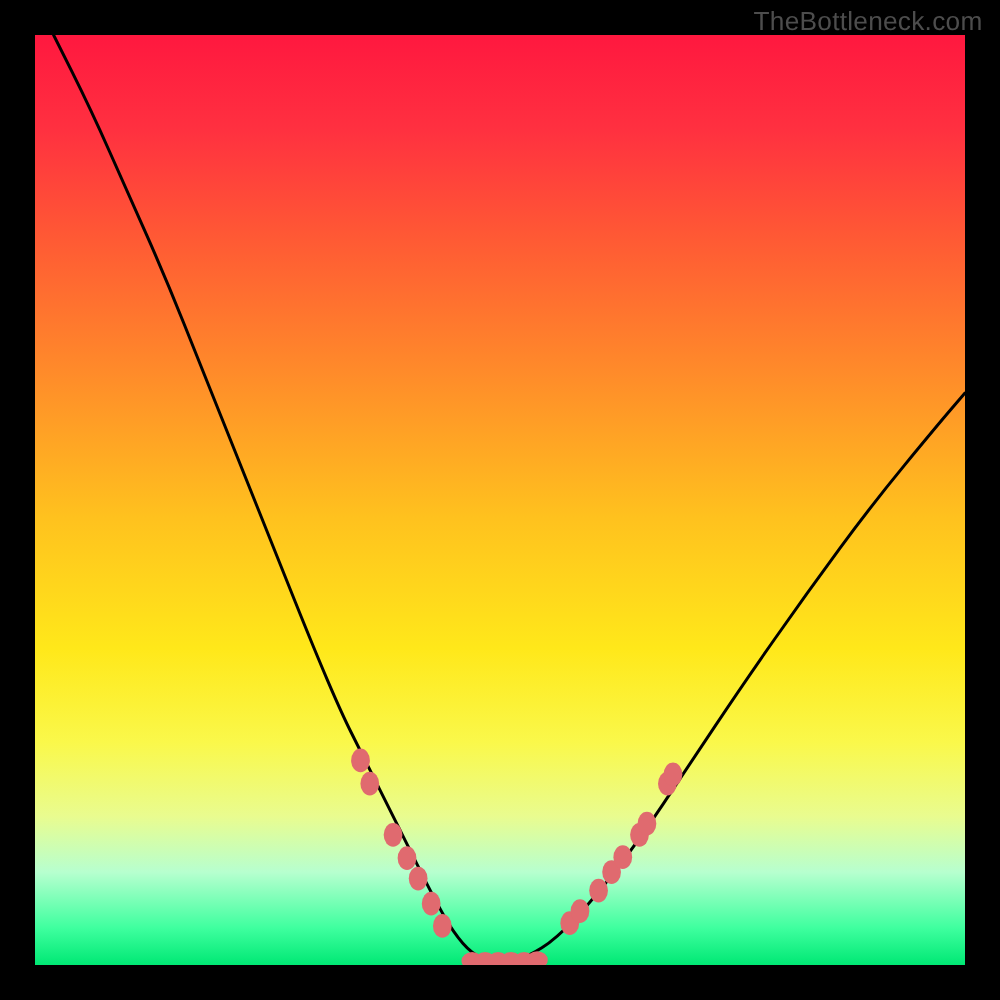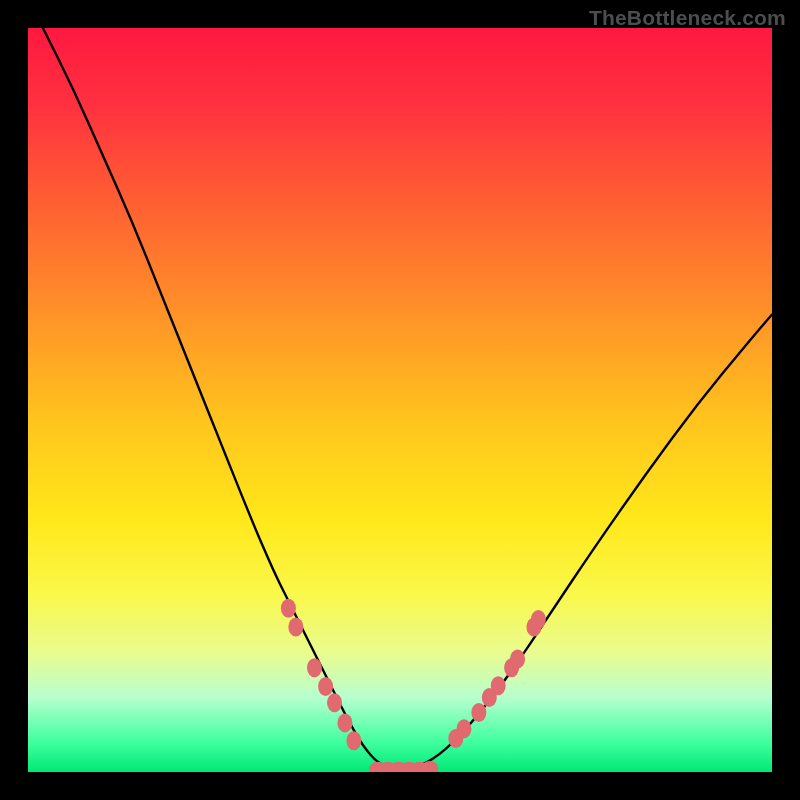--- a/index.html
+++ b/index.html
@@ -26,21 +26,21 @@
     width: 744px;
     height: 744px;
     overflow: hidden;
   }
   .watermark {
     position: absolute;
     top: 6px;
     right: 14px;
     color: #4d4d4d;
     font-size: 21px;
-    font-weight: 700;
+    font-weight: 400;
     letter-spacing: 0.2px;
   }
   svg { display: block; }
 </style>
 </head>
 <body>
 
 <div class="frame">
   <div class="plot">
     <svg id="svg" width="744" height="744" viewBox="0 0 744 744">

